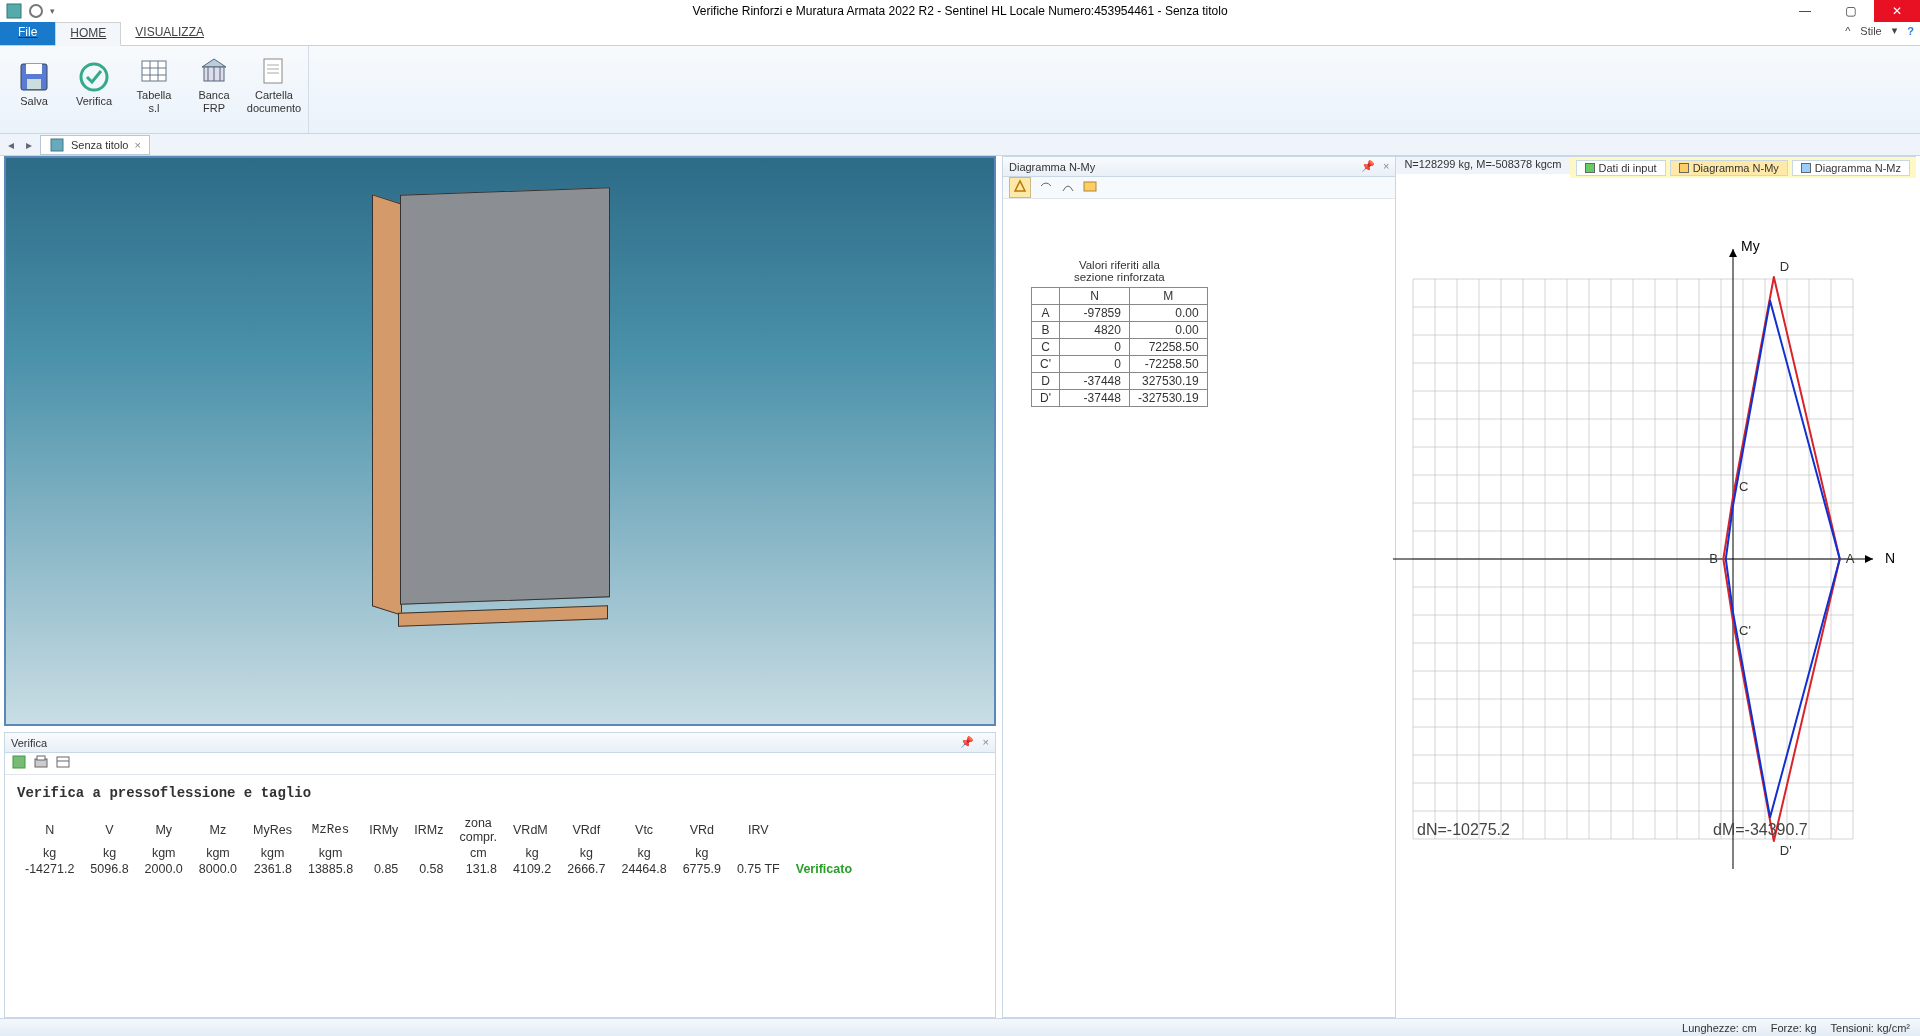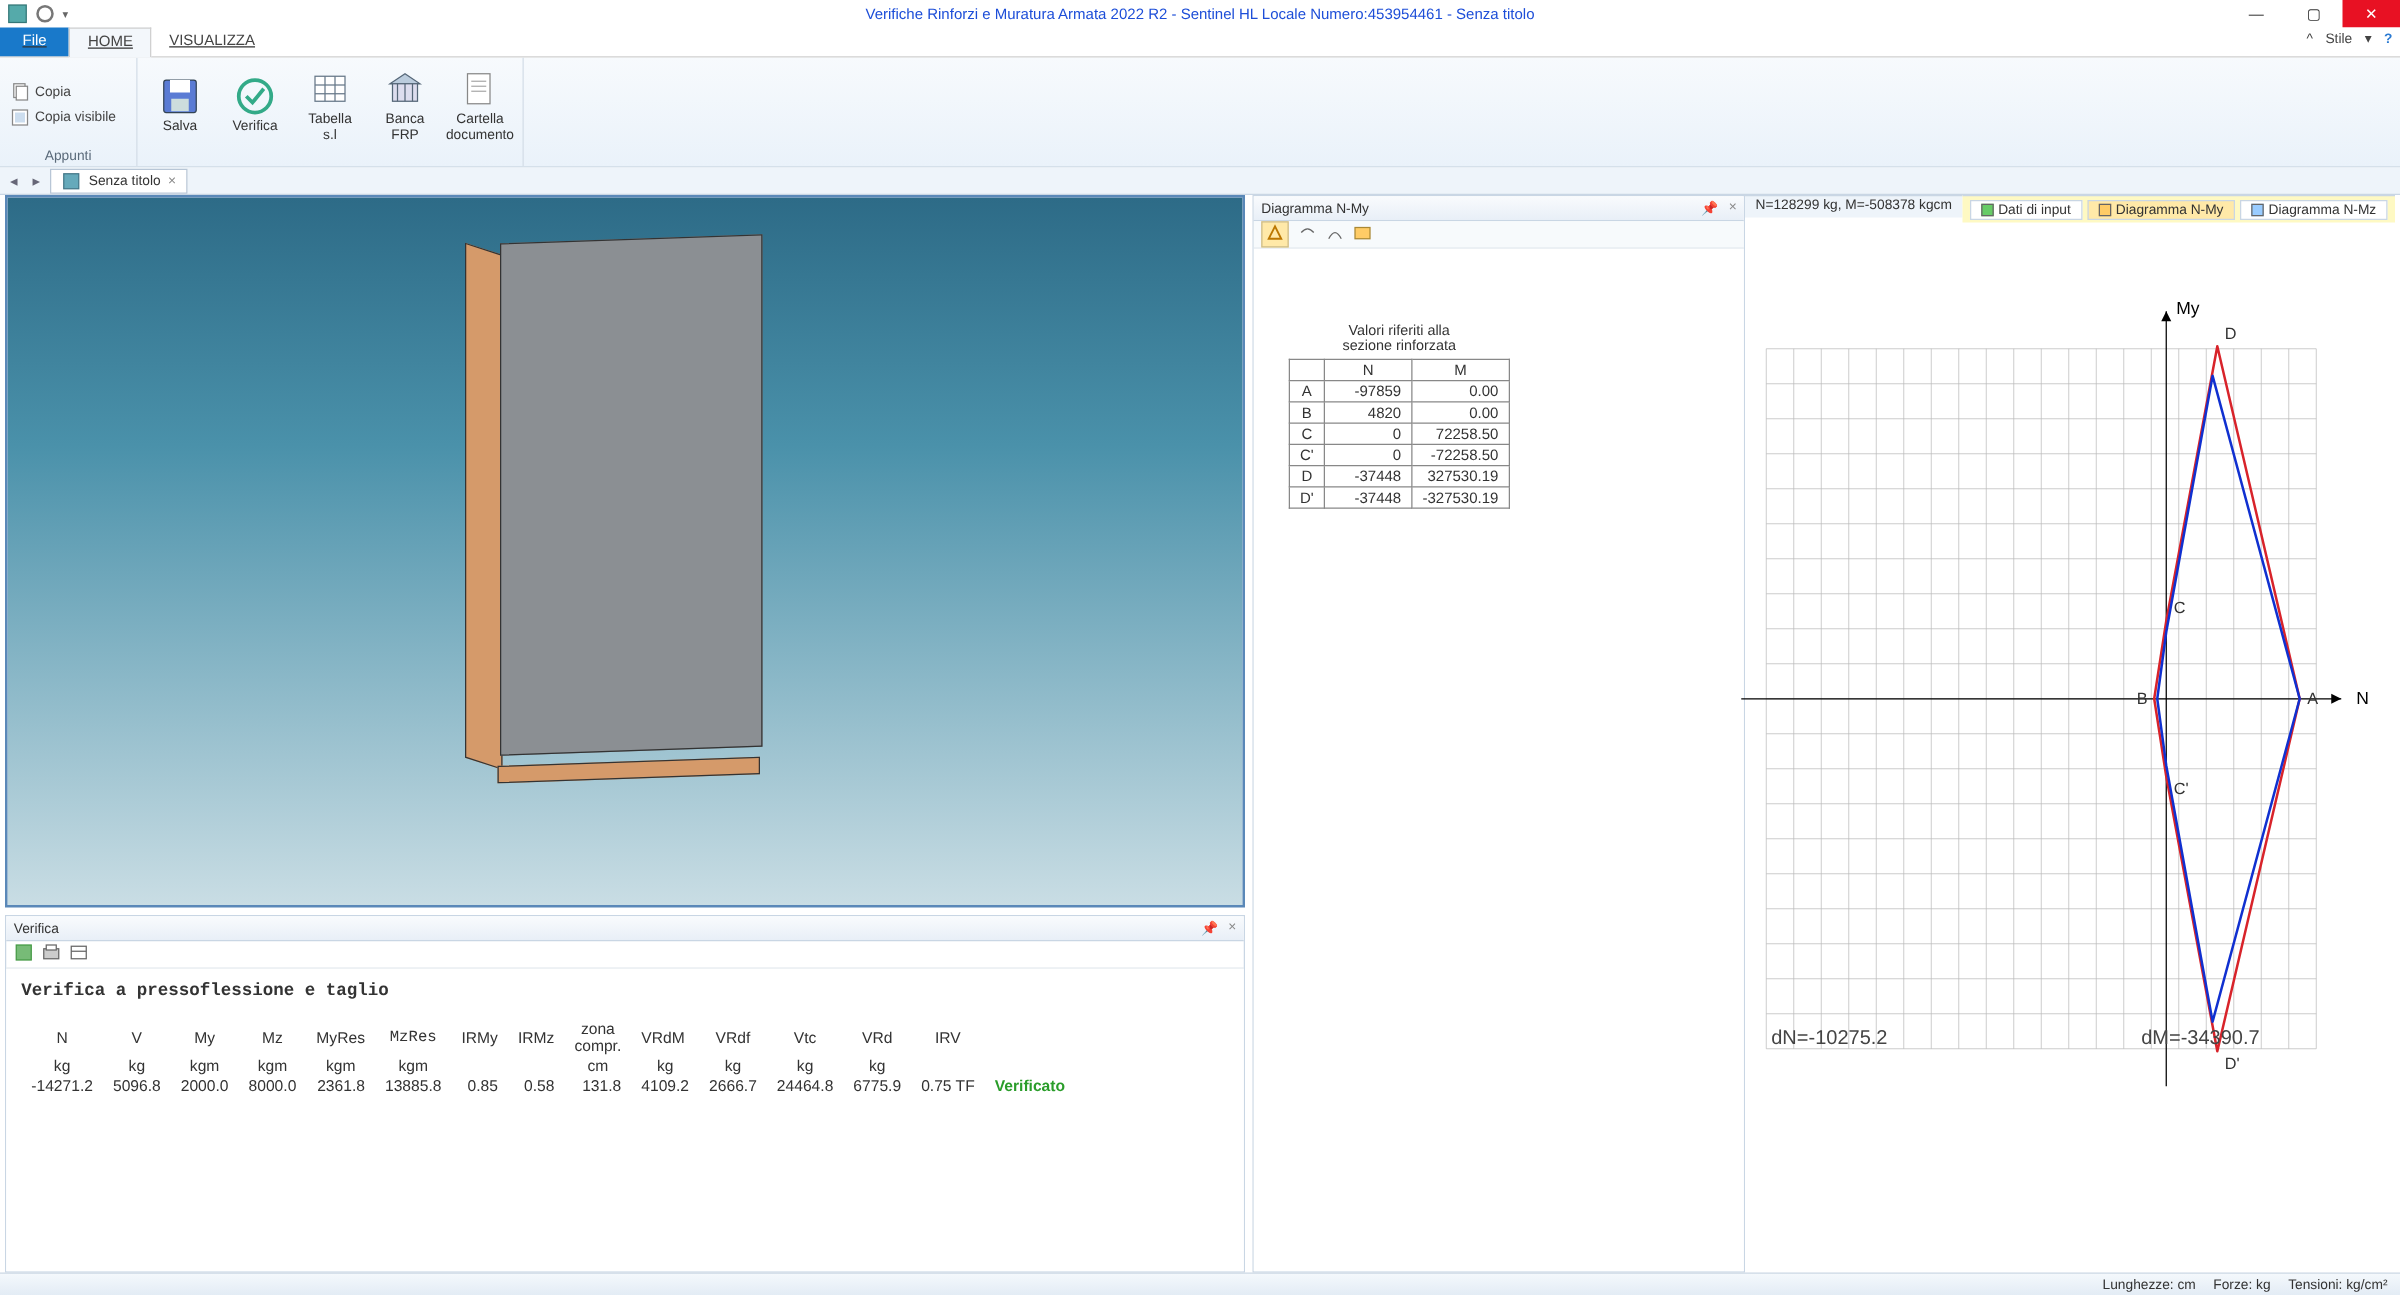--- a/index.html
+++ b/index.html
@@ -1,21 +1,21 @@
 <!DOCTYPE html>
 <html><head>
 <meta charset="utf-8">
 <style>
 * { margin: 0; padding: 0; box-sizing: border-box; font-family: "Segoe UI", Tahoma, sans-serif; }
 body { background: #fff; width: 1920px; height: 1036px; overflow: hidden; font-size: 12px; color: #333; }
 
 
 .top-strip { height: 22px; background: #fff; display: flex; align-items: center; position: relative; }
 .top-strip .qat { display: flex; gap: 6px; padding-left: 6px; align-items: center; }
-.app-title { position: absolute; left: 0; right: 0; text-align: center; font-size: 12px; color: #1d4ed8; pointer-events: none; }
+.app-title { position: absolute; left: 0; right: 0; text-align: center; font-size: 12px; color: #000000; pointer-events: none; }
 .win-ctrl { position: absolute; right: 0; top: 0; display: flex; }
 .win-btn { width: 46px; height: 22px; display: flex; align-items: center; justify-content: center; }
 .win-btn.close { background: #e81123; color: #fff; }
 
 
 .tabs-row { height: 24px; background: #fff; display: flex; align-items: stretch; border-bottom: 1px solid #d0d0d0; position: relative; text-decoration: underline; }
 .tab-file { background: #1979ca; color: #fff; padding: 3px 18px; font-size: 12px; }
 .tab { padding: 3px 14px; font-size: 12px; color: #444; border-right: 1px solid transparent; }
 .tab.active { background: #f3f7fb; border: 1px solid #d0d0d0; border-bottom: 1px solid #f3f7fb; margin-bottom: -1px; }
 .tabs-right { position: absolute; right: 6px; top: 2px; display: flex; gap: 10px; align-items: center; font-size: 11px; color: #444; }
@@ -114,41 +114,20 @@
   <div class="tab">VISUALIZZA</div>
   <div class="tabs-right">
     <span>^</span>
     <span>Stile</span>
     <span>▾</span>
     <span style="color:#2a7ad2;font-weight:bold">?</span>
   </div>
 </div>
 
 <div class="ribbon">
-  <div class="rib-group" style="width:110px">
-    <div class="group-body">
-      <div class="rib-small-list">
-        <div class="rib-small-item">
-          <span class="ico"><svg viewBox="0 0 16 16">
-                <rect x="3" y="1" width="9" height="11" fill="#fff" stroke="#888"></rect>
-                <rect x="5" y="3" width="9" height="11" fill="#fff" stroke="#888"></rect>
-              </svg></span>
-          <span>Copia</span>
-        </div>
-        <div class="rib-small-item">
-          <span class="ico"><svg viewBox="0 0 16 16">
-                <rect x="2" y="2" width="12" height="12" fill="#fff" stroke="#888"></rect>
-                <rect x="4" y="4" width="8" height="8" fill="#cde"></rect>
-              </svg></span>
-          <span>Copia visibile</span>
-        </div>
-      </div>
-    </div>
-    <div class="group-label">Appunti</div>
-  </div>
 
   <div class="rib-group" style="width:auto">
     <div class="group-body">
       <div class="big-btn">
         <span class="icon"><svg viewBox="0 0 32 32">
               <rect x="3" y="3" width="26" height="26" rx="2" fill="#5a7bd4" stroke="#345"></rect>
               <rect x="8" y="3" width="16" height="10" fill="#fff"></rect>
               <rect x="9" y="18" width="14" height="10" fill="#cdd"></rect>
             </svg></span>
         <span class="lbl">Salva</span>

